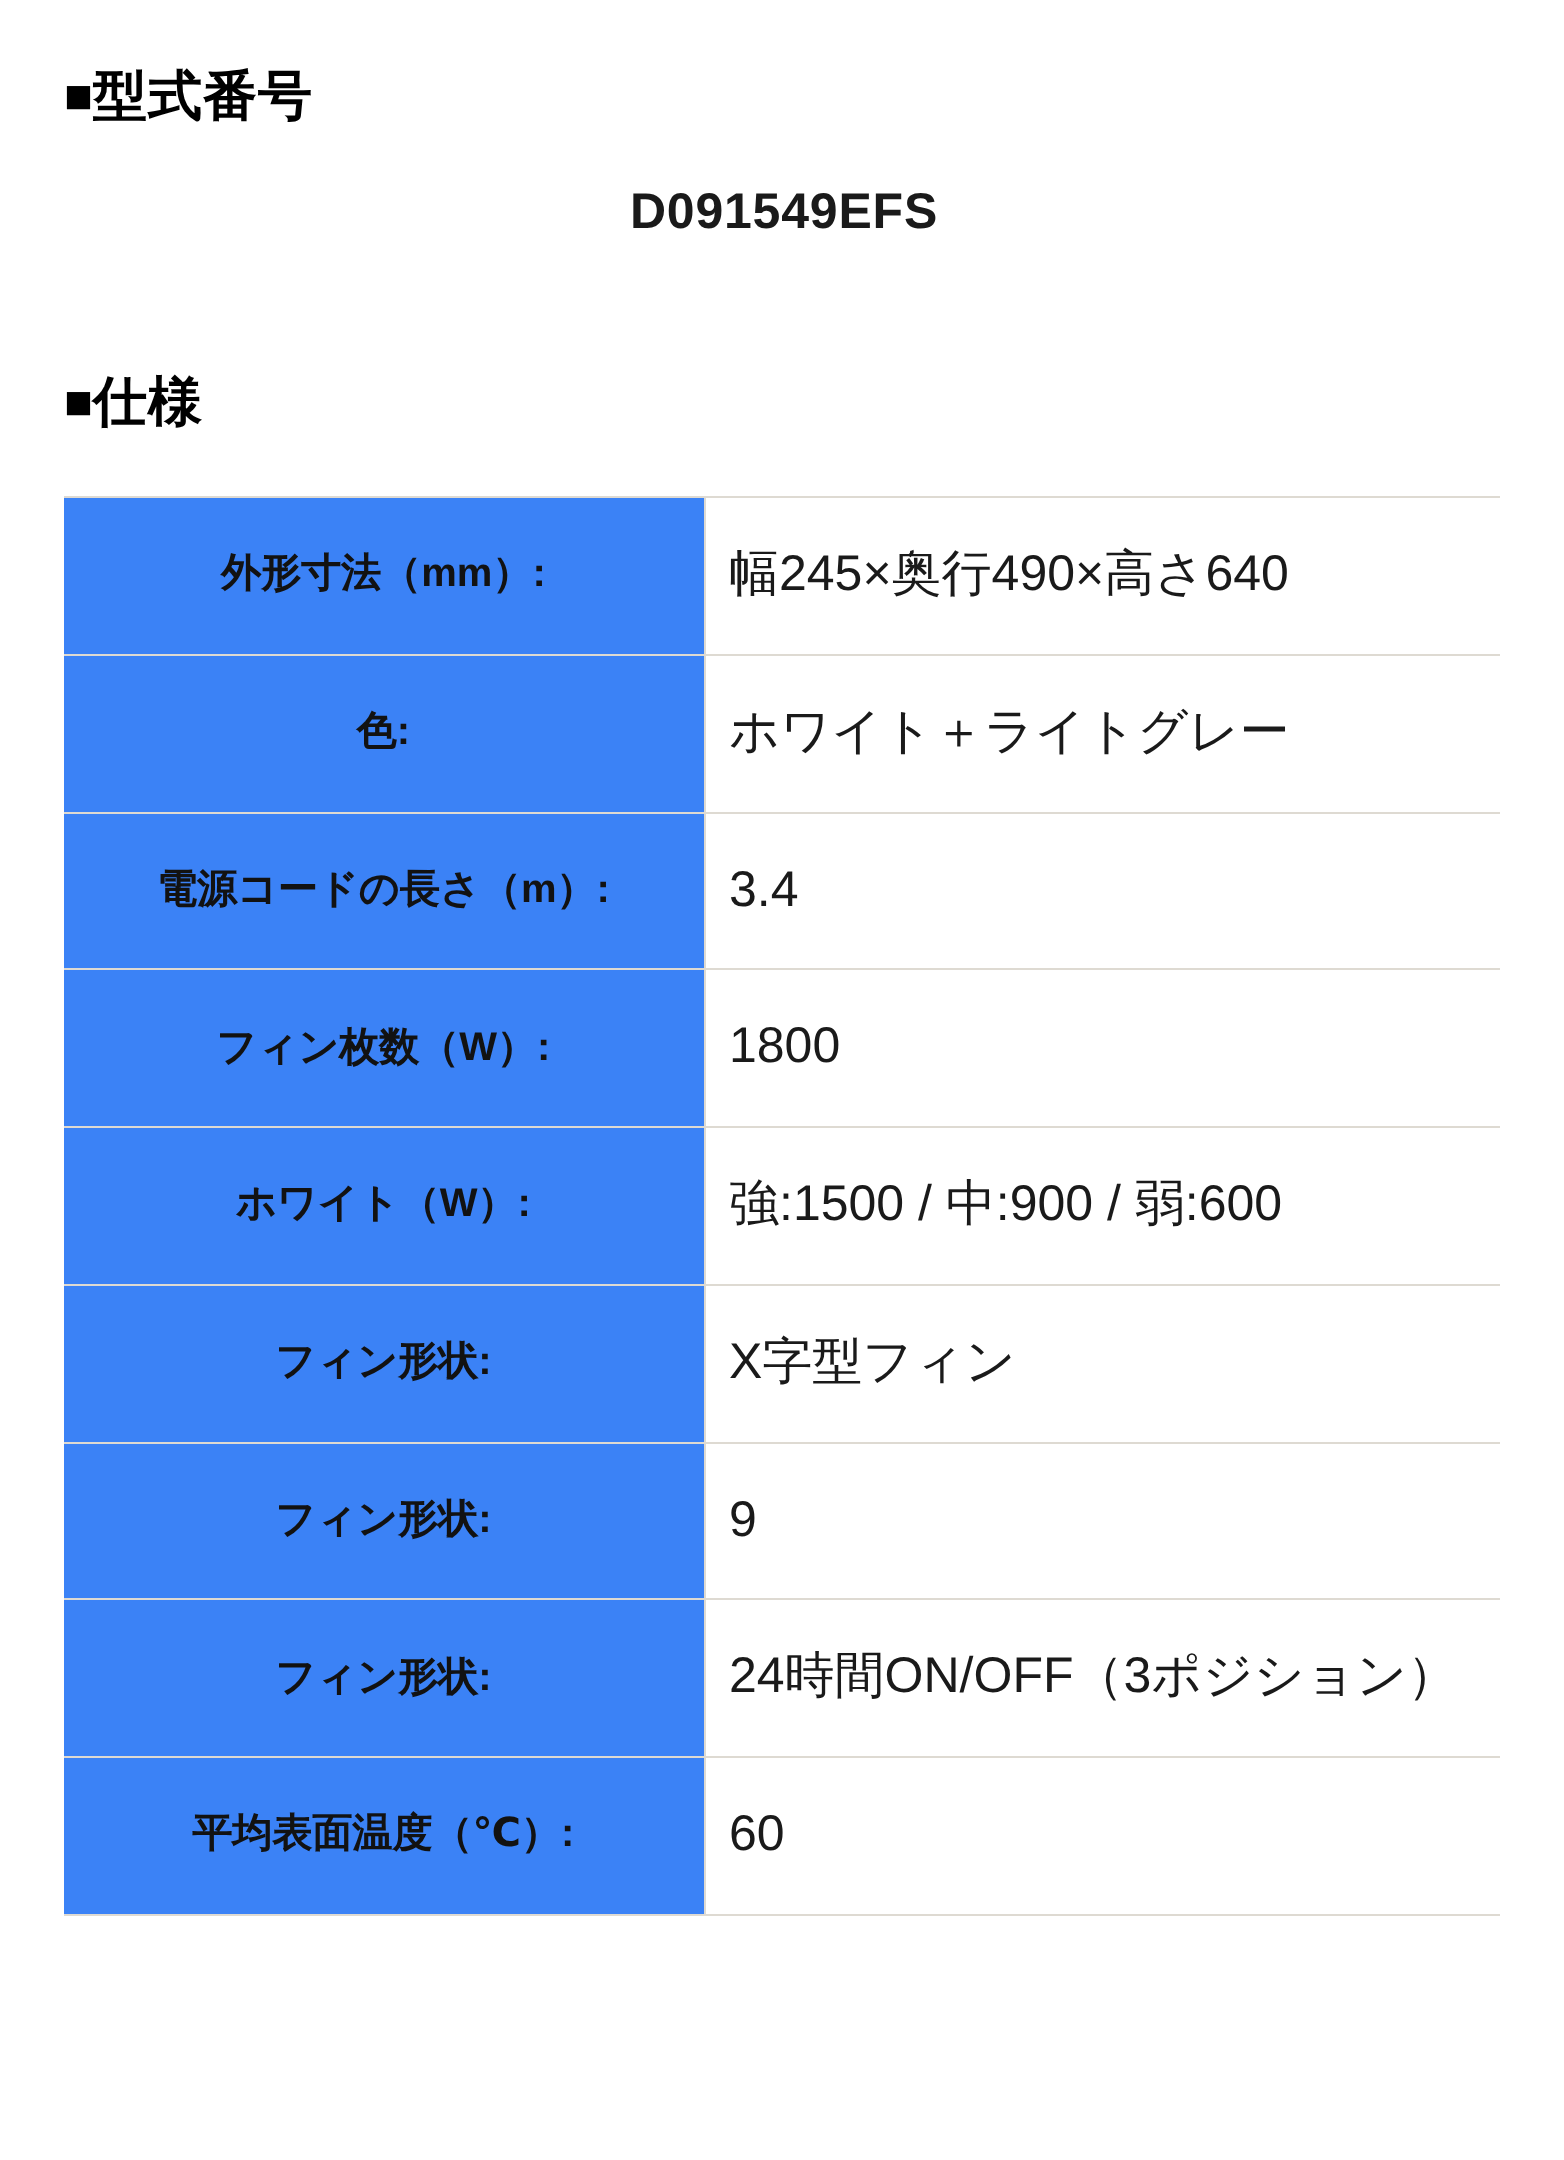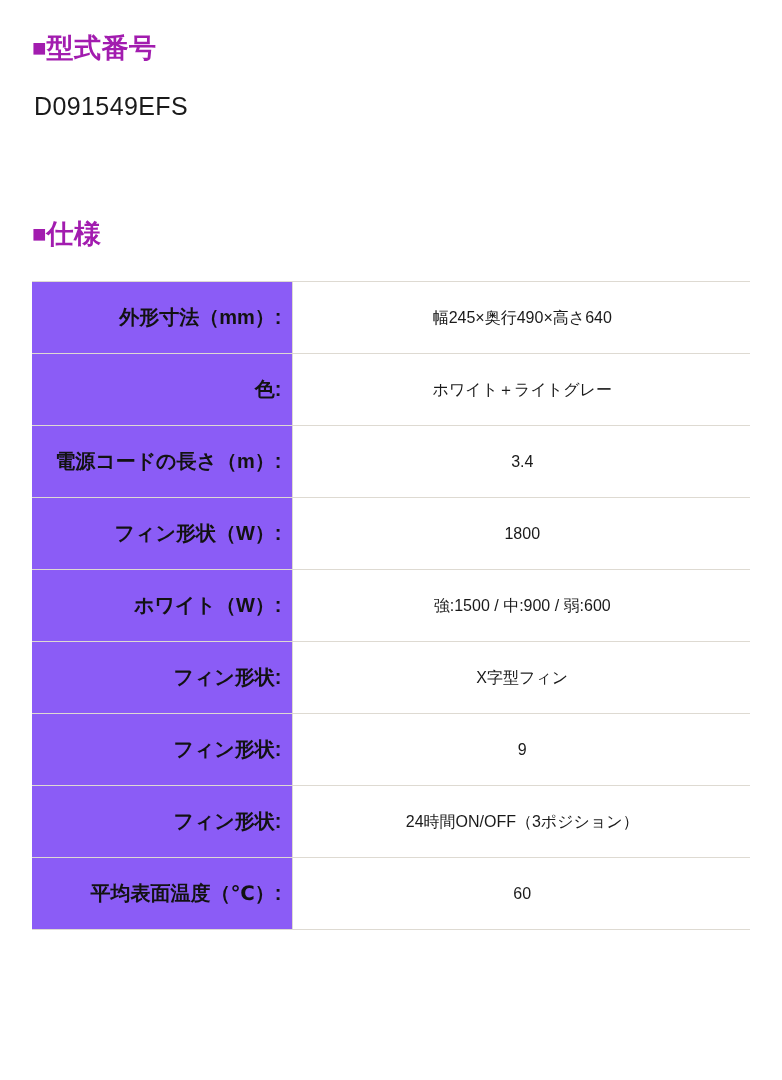--- a/index.html
+++ b/index.html
@@ -18,64 +18,65 @@
     width: 782px;
     box-sizing: border-box;
     padding: 22px 32px 0 32px;
   }
   .section-heading {
     font-size: 27px;
     font-weight: bold;
     letter-spacing: 0.5px;
     margin: 8px 0 0 0;
     line-height: 1.4;
-    color: #a21caf;
+    color: #000000;
   }
   .section-heading .marker {
     font-size: 24px;
     vertical-align: 1px;
     letter-spacing: 0;
   }
   .model-number {
     font-size: 25px;
     line-height: 1.5;
     margin: 20px 0 0 2px;
     color: #1a1a1a;
-    font-weight: normal;
+    font-weight: bold;
     letter-spacing: 0.4px;
+    text-align: center;
   }
   .spec-heading-wrap {
-    margin-top: 91px;
+    margin-top: 58px;
   }
   .spec-table {
     width: 718px;
     border-collapse: collapse;
     margin-top: 27px;
     table-layout: fixed;
   }
   .spec-table tr {
     border-top: 1px solid #dedad2;
     border-bottom: 1px solid #dedad2;
   }
   .spec-table th {
-    width: 260px;
-    background: #8b5cf6;
-    text-align: right;
+    width: 320px;
+    background: #3b82f6;
+    text-align: center;
     font-size: 20px;
     font-weight: bold;
     padding: 22px 10px;
     color: #121212;
     border-right: 1px solid #dedad2;
     line-height: 1.35;
     box-sizing: border-box;
   }
   .spec-table td {
     background: #ffffff;
-    text-align: center;
-    font-size: 16px;
+    text-align: left;
+    font-size: 25px;
     font-weight: normal;
     padding: 22px 10px 22px 12px;
     color: #1a1a1a;
     line-height: 1.35;
     box-sizing: border-box;
   }
 </style>
 </head>
 <body>
 
@@ -97,21 +98,21 @@
       </tr>
       <tr>
         <th>色:</th>
         <td>ホワイト＋ライトグレー</td>
       </tr>
       <tr>
         <th>電源コードの長さ（m）:</th>
         <td>3.4</td>
       </tr>
       <tr>
-        <th>フィン形状（W）:</th>
+        <th>フィン枚数（W）:</th>
         <td>1800</td>
       </tr>
       <tr>
         <th>ホワイト（W）:</th>
         <td>強:1500 / 中:900 / 弱:600</td>
       </tr>
       <tr>
         <th>フィン形状:</th>
         <td>X字型フィン</td>
       </tr>

